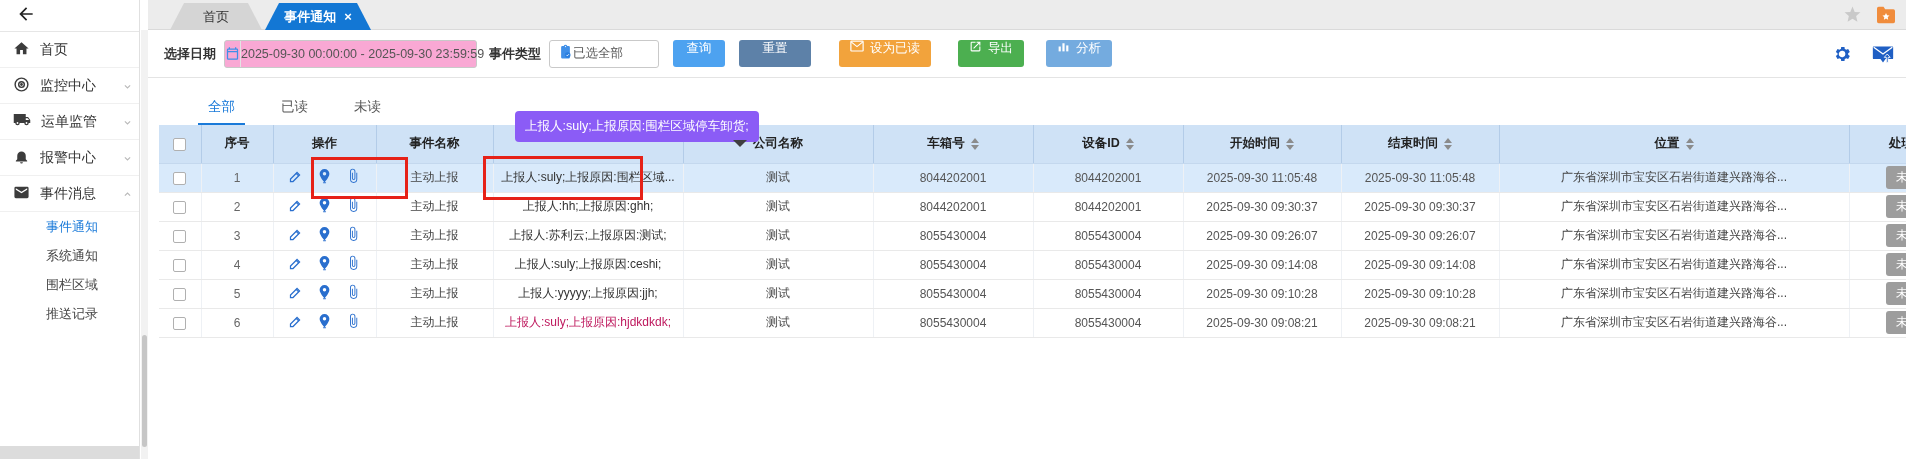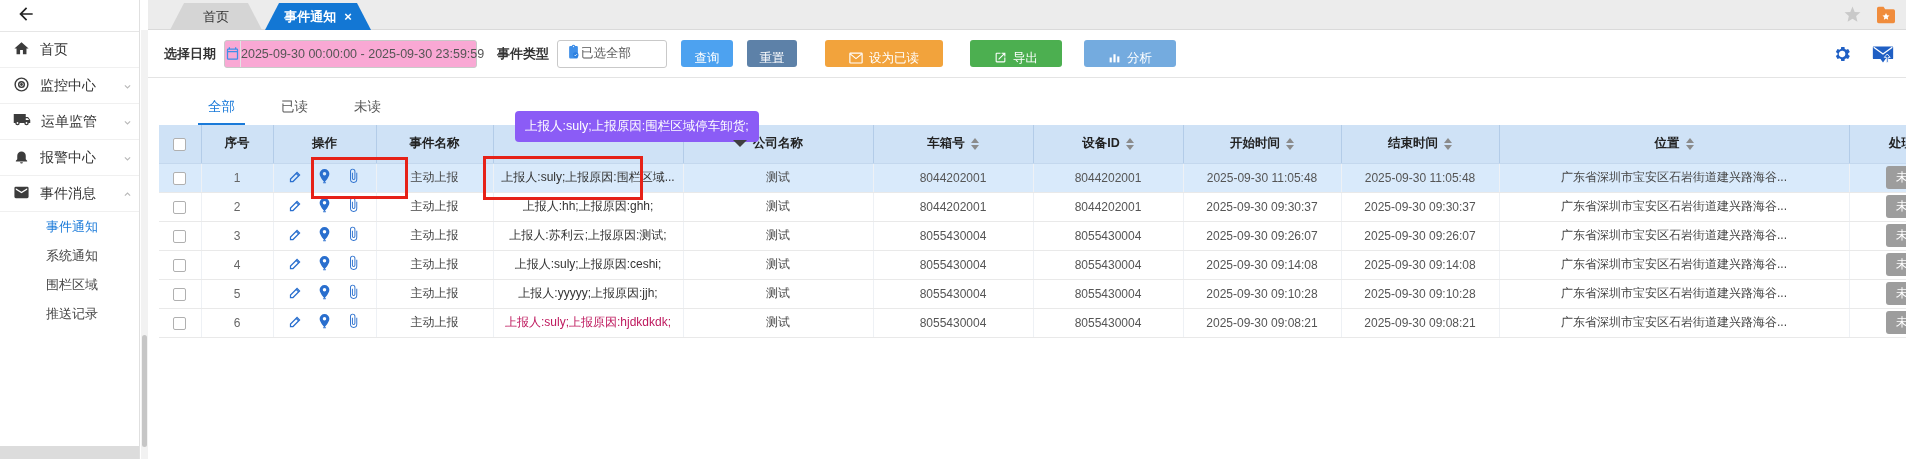--- a/index.html
+++ b/index.html
@@ -42,21 +42,21 @@
   .tb-label { font-size:13px; font-weight:bold; color:#333; white-space:nowrap; }
   .date-box { margin-left:8px; width:253px; height:28px; border:1px solid #c9c9c9; border-radius:3px;
     display:flex; align-items:center; background:#f9a8d4; }
   .date-box .cal { width:30px; display:flex; justify-content:center; color:#3f8fe8;
     border-right:1px solid #e3e3e3; height:100%; align-items:center; }
   .date-text { flex:1; text-align:center; font-size:12.5px; color:#555; white-space:nowrap; }
   .type-box { margin-left:8px; width:110px; height:28px; border:1px solid #c9c9c9; border-radius:3px;
     display:flex; align-items:center; padding-left:8px; background:#fff; }
   .type-box .tsel { font-size:12.5px; color:#555; }
   .btn { height:27px; border:none; border-radius:3px; color:#fff; font-size:12.5px;
-    display:flex; align-items:flex-end; justify-content:center; padding:0 24px; gap:6px;
+    display:flex; align-items:flex-start; justify-content:center; padding:0 11px; gap:6px;
     cursor:pointer; white-space:nowrap; font-family:inherit; }
   .toolbar-right { position:absolute; right:12px; top:14px; display:flex; gap:20px; color:#1f5fc4; }
 
   .filters { position:absolute; top:78px; left:0; height:47px; display:flex; align-items:flex-end;
     padding-left:50px; gap:26px; background:#fff; }
   .filter-item { font-size:13.5px; color:#555; padding:0 10px 9px; cursor:pointer;text-align:center; }
   .filter-item.active { color:#1a7ad9; border-bottom:2px solid #1a7ad9; padding-bottom:7px; }
 
   
   .tablewrap { position:absolute; top:125px; left:11px; width:1758px; height:334px; overflow:hidden; }
@@ -188,36 +188,36 @@
       <span class="tb-label">选择日期</span>
       <div class="date-box">
         <span class="cal">
           <svg width="15" height="15" viewBox="0 0 24 24" fill="#3f8fe8">
               <path d="M19 4h-1V2h-2v2H8V2H6v2H5a2 2 0 00-2 2v14a2 2 0 002 2h14a2 2 0 002-2V6a2 2 0 00-2-2zm0 16H5V10h14v10zM5 8V6h14v2H5z"></path>
             </svg>
         </span>
         <span class="date-text">2025-09-30 00:00:00   -   2025-09-30 23:59:59</span>
       </div>
 
-      <span class="tb-label" style="margin-left:20px">事件类型</span>
+      <span class="tb-label" style="margin-left:12px">事件类型</span>
       <div class="type-box">
         <span>
           <svg width="15" height="15" viewBox="0 0 24 24" fill="#3f8fe8">
               <path d="M17 3h-2.2A3 3 0 0012 1a3 3 0 00-2.8 2H7a2 2 0 00-2 2v16a2 2 0 002 2h10a2 2 0 002-2V5a2 2 0 00-2-2zm-5 0a1 1 0 110 2 1 1 0 010-2z"></path>
               <circle cx="15.5" cy="17.5" r="4.5" fill="#2a7fe0"></circle>
               <path d="M13.5 17.5l1.4 1.4 2.6-2.6" stroke="#fff" stroke-width="1.4" fill="none"></path>
             </svg>
         </span>
         <span class="tsel">已选全部</span>
       </div>
 
       <button class="btn" style="margin-left:14px;background:#4da2f0;width:52px">
         <span>查询</span>
       </button>
-      <button class="btn" style="margin-left:14px;background:#5d81a8;width:50px">
+      <button class="btn" style="margin-left:14px;background:#5d81a8;width:72px">
         <span>重置</span>
       </button>
       <button class="btn" style="margin-left:28px;background:#f2a33c">
         <span><svg width="14" height="12" viewBox="0 0 24 20" fill="none" stroke="#fff" stroke-width="2">
               <rect x="1.5" y="1.5" width="21" height="17" rx="1"></rect>
               <path d="M2 3l10 8L22 3"></path>
             </svg></span>
         <span>设为已读</span>
       </button>
       <button class="btn" style="margin-left:27px;background:#4caf50">

